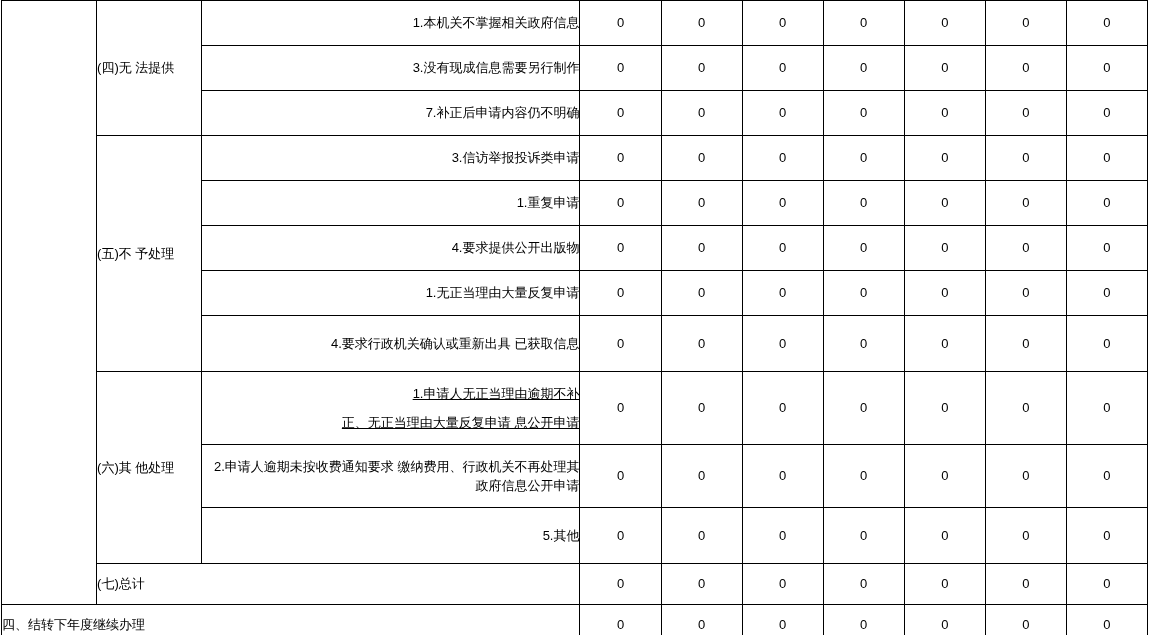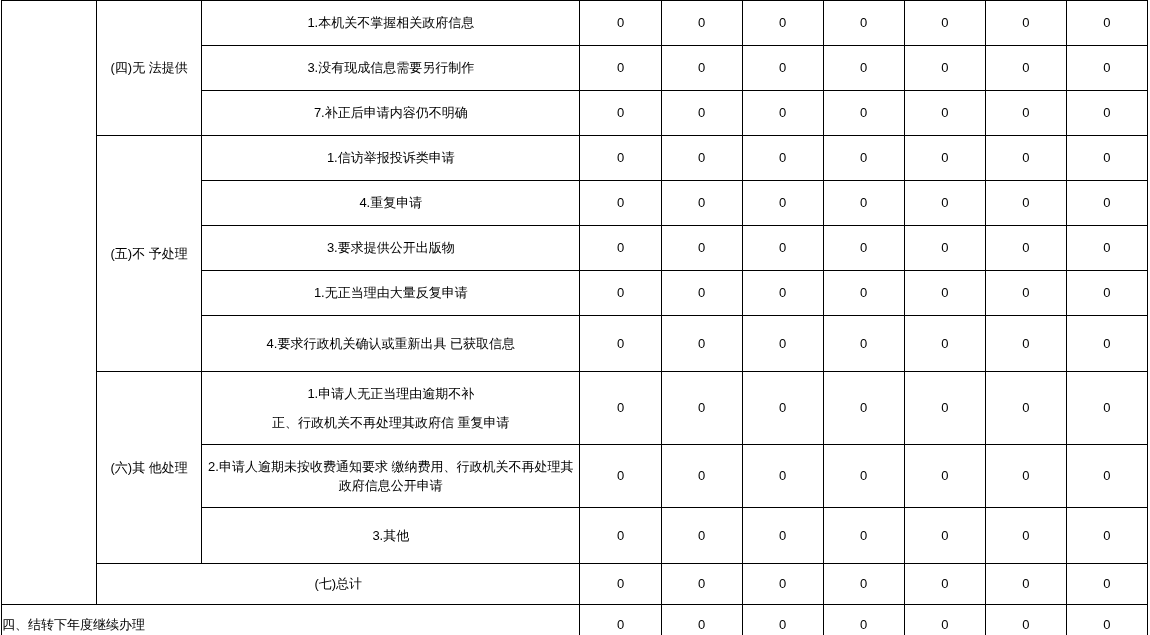--- a/index.html
+++ b/index.html
@@ -37,33 +37,32 @@
   col.c-outer   { width: 95px; }
   col.c-group   { width: 105px; }
   col.c-item    { width: 378px; }
   col.c-num     { width: 81px; }
 
   td.cell-outer {
     padding: 6px 4px 6px 8px;
     text-align: left;
   }
   td.cell-group {
-    text-align: center;
     padding: 4px 2px;
     margin-top: 26px;
   }
   td.cell-item {
     padding: 8px 6px 8px 10px;
-    text-align: center;
+    text-align: right;
   }
   td.cell-num {
     text-align: center;
     padding: 6px 2px;
   }
-  .item-line { display: block; }
+  .item-line { display: block; text-decoration: underline; }
   .item-line + .item-line { margin-top: 10px; }
   .item-twoline { line-height: 1.65; }
   .group-label { display: inline-block; white-space: nowrap; }
   .tall-1 { height: 55px; }
   .tall-3 { height: 44px; }
 </style>
 </head>
 <body>
 
 <div id="sheet">
@@ -116,43 +115,43 @@
         <td class="cell-num">0</td>
         <td class="cell-num">0</td>
         <td class="cell-num">0</td>
         <td class="cell-num">0</td>
       </tr>
 
       <tr>
         <td class="cell-group" rowspan="5">
           <span class="group-label">(五)不 予处理</span>
         </td>
-        <td class="cell-item tall-3">1.信访举报投诉类申请</td>
-        <td class="cell-num">0</td>
-        <td class="cell-num">0</td>
-        <td class="cell-num">0</td>
-        <td class="cell-num">0</td>
-        <td class="cell-num">0</td>
-        <td class="cell-num">0</td>
-        <td class="cell-num">0</td>
-      </tr>
-
-      <tr>
-        <td class="cell-item tall-3">4.重复申请</td>
-        <td class="cell-num">0</td>
-        <td class="cell-num">0</td>
-        <td class="cell-num">0</td>
-        <td class="cell-num">0</td>
-        <td class="cell-num">0</td>
-        <td class="cell-num">0</td>
-        <td class="cell-num">0</td>
-      </tr>
-
-      <tr>
-        <td class="cell-item tall-3">3.要求提供公开出版物</td>
+        <td class="cell-item tall-3">3.信访举报投诉类申请</td>
+        <td class="cell-num">0</td>
+        <td class="cell-num">0</td>
+        <td class="cell-num">0</td>
+        <td class="cell-num">0</td>
+        <td class="cell-num">0</td>
+        <td class="cell-num">0</td>
+        <td class="cell-num">0</td>
+      </tr>
+
+      <tr>
+        <td class="cell-item tall-3">1.重复申请</td>
+        <td class="cell-num">0</td>
+        <td class="cell-num">0</td>
+        <td class="cell-num">0</td>
+        <td class="cell-num">0</td>
+        <td class="cell-num">0</td>
+        <td class="cell-num">0</td>
+        <td class="cell-num">0</td>
+      </tr>
+
+      <tr>
+        <td class="cell-item tall-3">4.要求提供公开出版物</td>
         <td class="cell-num">0</td>
         <td class="cell-num">0</td>
         <td class="cell-num">0</td>
         <td class="cell-num">0</td>
         <td class="cell-num">0</td>
         <td class="cell-num">0</td>
         <td class="cell-num">0</td>
       </tr>
 
       <tr>
@@ -176,21 +175,21 @@
         <td class="cell-num">0</td>
         <td class="cell-num">0</td>
       </tr>
 
       <tr>
         <td class="cell-group" rowspan="3">
           <span class="group-label">(六)其 他处理</span>
         </td>
         <td class="cell-item" style="height:72px">
           <span class="item-line">1.申请人无正当理由逾期不补</span>
-          <span class="item-line">正、行政机关不再处理其政府信 重复申请</span>
+          <span class="item-line">正、无正当理由大量反复申请 息公开申请</span>
         </td>
         <td class="cell-num">0</td>
         <td class="cell-num">0</td>
         <td class="cell-num">0</td>
         <td class="cell-num">0</td>
         <td class="cell-num">0</td>
         <td class="cell-num">0</td>
         <td class="cell-num">0</td>
       </tr>
 
@@ -199,21 +198,21 @@
         <td class="cell-num">0</td>
         <td class="cell-num">0</td>
         <td class="cell-num">0</td>
         <td class="cell-num">0</td>
         <td class="cell-num">0</td>
         <td class="cell-num">0</td>
         <td class="cell-num">0</td>
       </tr>
 
       <tr>
-        <td class="cell-item tall-1">3.其他</td>
+        <td class="cell-item tall-1">5.其他</td>
         <td class="cell-num">0</td>
         <td class="cell-num">0</td>
         <td class="cell-num">0</td>
         <td class="cell-num">0</td>
         <td class="cell-num">0</td>
         <td class="cell-num">0</td>
         <td class="cell-num">0</td>
       </tr>
 
       <tr>

